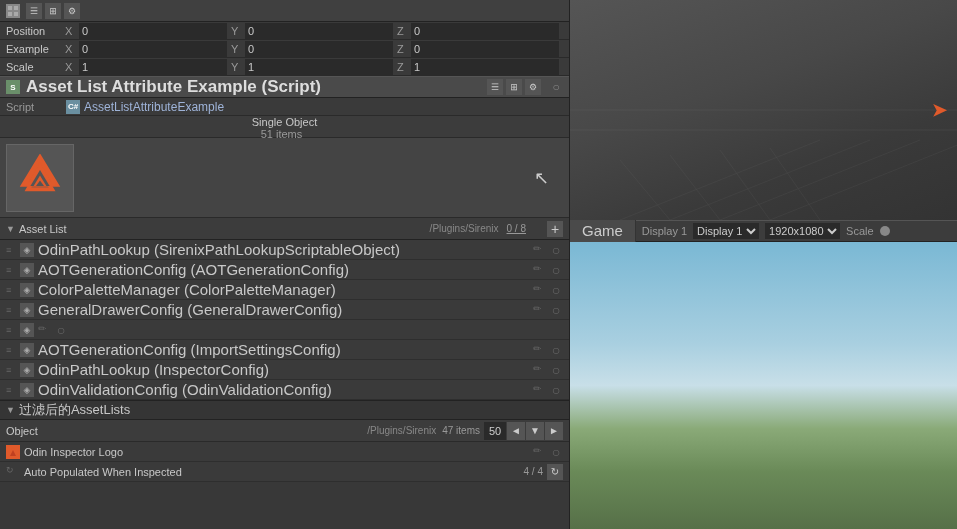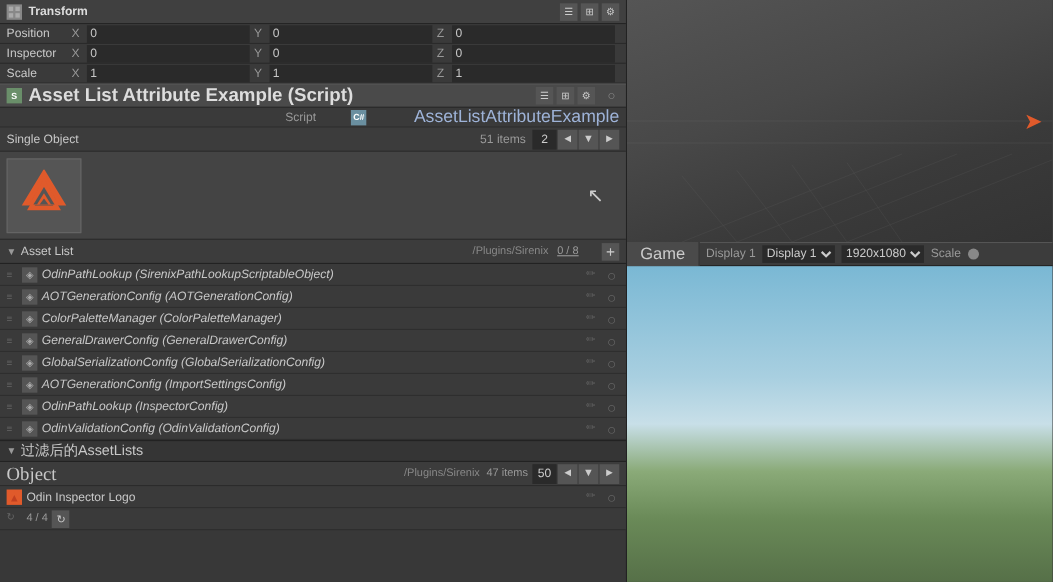--- a/index.html
+++ b/index.html
@@ -123,41 +123,40 @@
       color: #ddd;
       flex: 1;
     }
     .script-row {
       display: flex;
       align-items: center;
       height: 18px;
       padding: 0 6px;
       background: #3a3a3a;
       border-bottom: 1px solid #2a2a2a;
-      justify-content: flex-end;
     }
     .script-label {
       width: 60px;
       font-size: 11px;
       color: #999;
     }
     .script-value {
-      font-size: 16px;
+      font-size: 12px;
       color: #9eb3d8;
-      margin-left: 39px;
     }
 
     
     .single-object-row {
       display: flex;
       align-items: center;
       height: 22px;
       padding: 0 6px;
       background: #3c3c3c;
       border-bottom: 1px solid #2a2a2a;
+      flex-direction: column;
     }
     .single-object-label {
       flex: 1;
       font-size: 11px;
       color: #c8c8c8;
     }
     .so-items-count {
       font-size: 11px;
       color: #999;
       margin-right: 6px;
@@ -285,23 +284,22 @@
       background: #555;
       margin-right: 4px;
       display: flex;
       align-items: center;
       justify-content: center;
       font-size: 9px;
       color: #aaa;
     }
     .item-label {
       flex: 1;
-      font-size: 11px;
-      color: #c8c8c8;
-      font-style: italic;
+      font-size: 15px;
+      color: #c8c8c8;
     }
     .item-edit-icon {
       width: 14px;
       height: 14px;
       color: #666;
       font-size: 10px;
       margin-right: 2px;
     }
     .item-dot-icon {
       width: 14px;
@@ -333,23 +331,22 @@
     .object-row {
       display: flex;
       align-items: center;
       height: 22px;
       padding: 0 6px;
       background: #3c3c3c;
       border-bottom: 1px solid #2a2a2a;
     }
     .object-label {
       width: 60px;
-      font-size: 17px;
-      color: #c8c8c8;
-      font-family: Liberation Serif, serif;
+      font-size: 11px;
+      color: #c8c8c8;
     }
     .object-path {
       font-size: 10px;
       color: #888;
       flex: 1;
       text-align: right;
       padding-right: 6px;
     }
     .object-items {
       font-size: 10px;
@@ -513,21 +510,20 @@
 
   <div class="transform-header">
     <div class="transform-icon">
       <svg width="12" height="12" viewBox="0 0 12 12">
         <rect x="1" y="1" width="4" height="4" fill="#aaa"></rect>
         <rect x="7" y="1" width="4" height="4" fill="#aaa"></rect>
         <rect x="1" y="7" width="4" height="4" fill="#aaa"></rect>
         <rect x="7" y="7" width="4" height="4" fill="#aaa"></rect>
       </svg>
     </div>
-    <span class="transform-title">Transform</span>
     <div class="header-icons">
       <div class="header-icon-btn">☰</div>
       <div class="header-icon-btn">⊞</div>
       <div class="header-icon-btn">⚙</div>
     </div>
   </div>
 
   <div class="transform-rows">
     <div class="transform-row">
       <span class="transform-row-label">Position</span>
@@ -540,21 +536,21 @@
           <span class="field-axis">Y</span>
           <input class="field-value" type="text" value="0" style="">
         </div>
         <div class="transform-field">
           <span class="field-axis">Z</span>
           <input class="field-value" type="text" value="0" style="">
         </div>
       </div>
     </div>
     <div class="transform-row">
-      <span class="transform-row-label">Inspector</span>
+      <span class="transform-row-label">Example</span>
       <div class="transform-row-fields">
         <div class="transform-field">
           <span class="field-axis">X</span>
           <input class="field-value" type="text" value="0" style="">
         </div>
         <div class="transform-field">
           <span class="field-axis">Y</span>
           <input class="field-value" type="text" value="0" style="">
         </div>
         <div class="transform-field">
@@ -664,21 +660,20 @@
     <div class="list-item">
       <span class="item-drag">≡</span>
       <div class="item-icon">◈</div>
       <span class="item-label">GeneralDrawerConfig (GeneralDrawerConfig)</span>
       <span class="item-edit-icon">✏</span>
       <span class="item-dot-icon">○</span>
     </div>
     <div class="list-item">
       <span class="item-drag">≡</span>
       <div class="item-icon">◈</div>
-      <span class="item-label">GlobalSerializationConfig (GlobalSerializationConfig)</span>
       <span class="item-edit-icon">✏</span>
       <span class="item-dot-icon">○</span>
     </div>
     <div class="list-item">
       <span class="item-drag">≡</span>
       <div class="item-icon">◈</div>
       <span class="item-label">AOTGenerationConfig (ImportSettingsConfig)</span>
       <span class="item-edit-icon">✏</span>
       <span class="item-dot-icon">○</span>
     </div>
@@ -722,20 +717,21 @@
         <polygon points="6,4 9,10 3,10" fill="#c04020"></polygon>
       </svg>
     </div>
     <span class="odin-label">Odin Inspector Logo</span>
     <span class="item-edit-icon">✏</span>
     <span class="item-dot-icon">○</span>
   </div>
 
   <div class="auto-row">
     <div class="auto-icon">↻</div>
+    <span class="auto-label">Auto Populated When Inspected</span>
     <span class="auto-count">4 / 4</span>
     <span style="width:16px; height:16px; background:#555; display:flex; align-items:center; justify-content:center; cursor:pointer; margin-left:4px; font-size:10px; color:#ccc;">↻</span>
   </div>
 
 </div>
 
 <div class="right-panel">
 
   <div class="scene-top">
 

